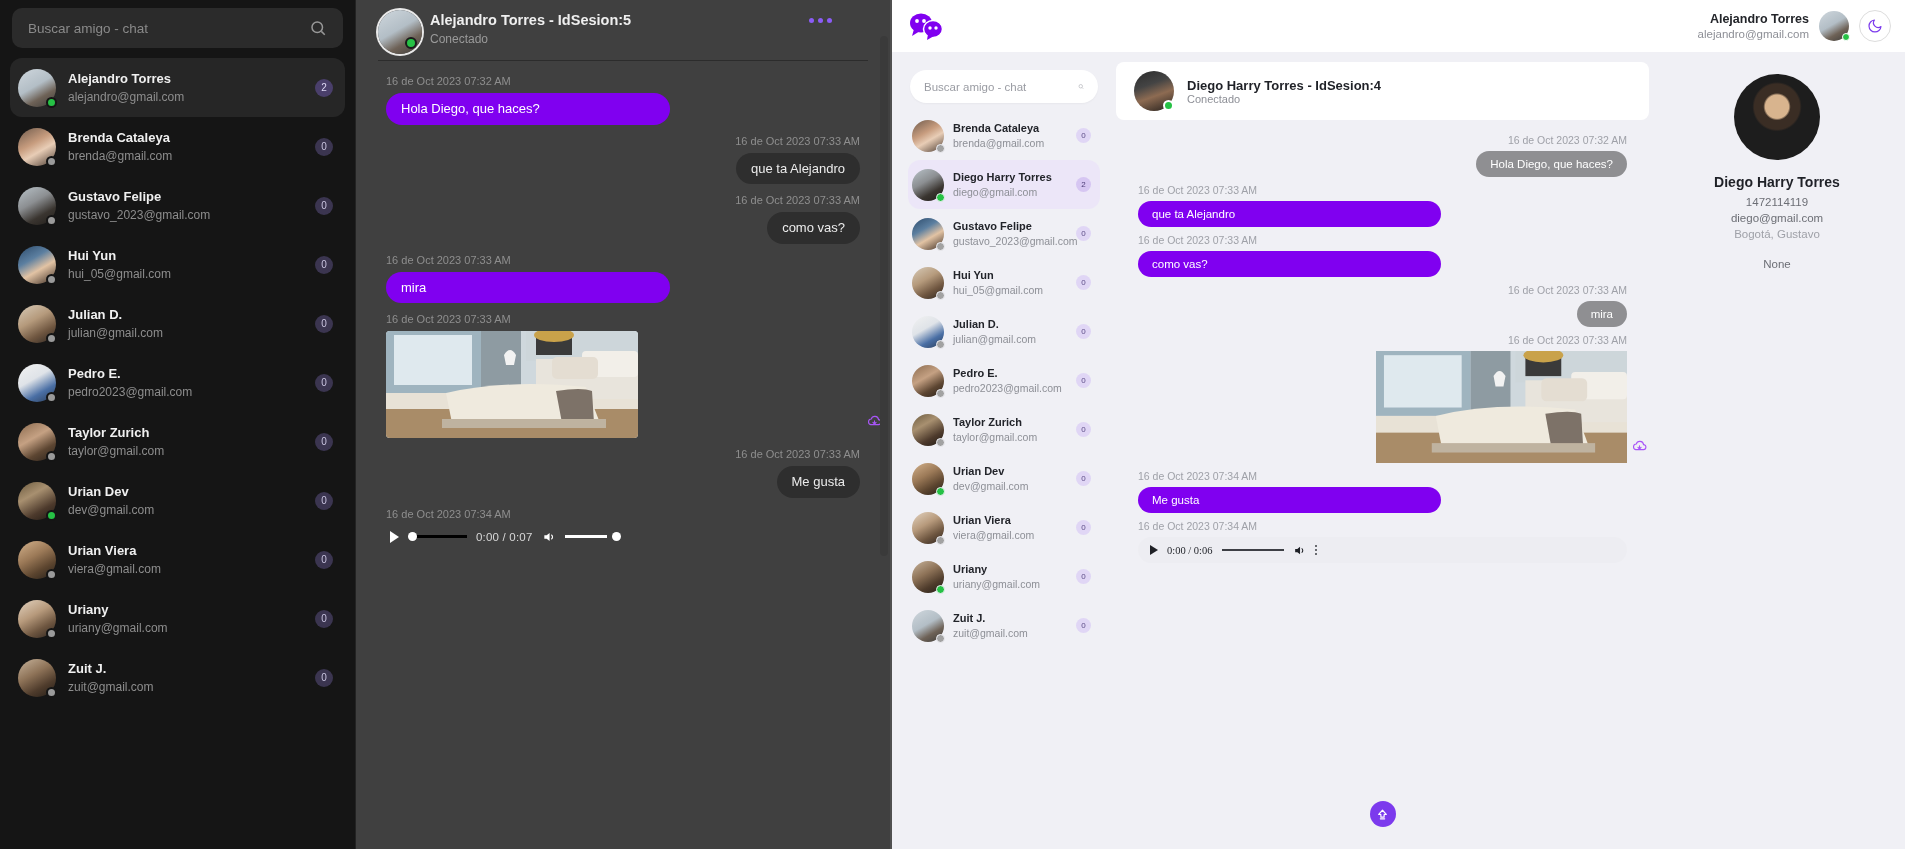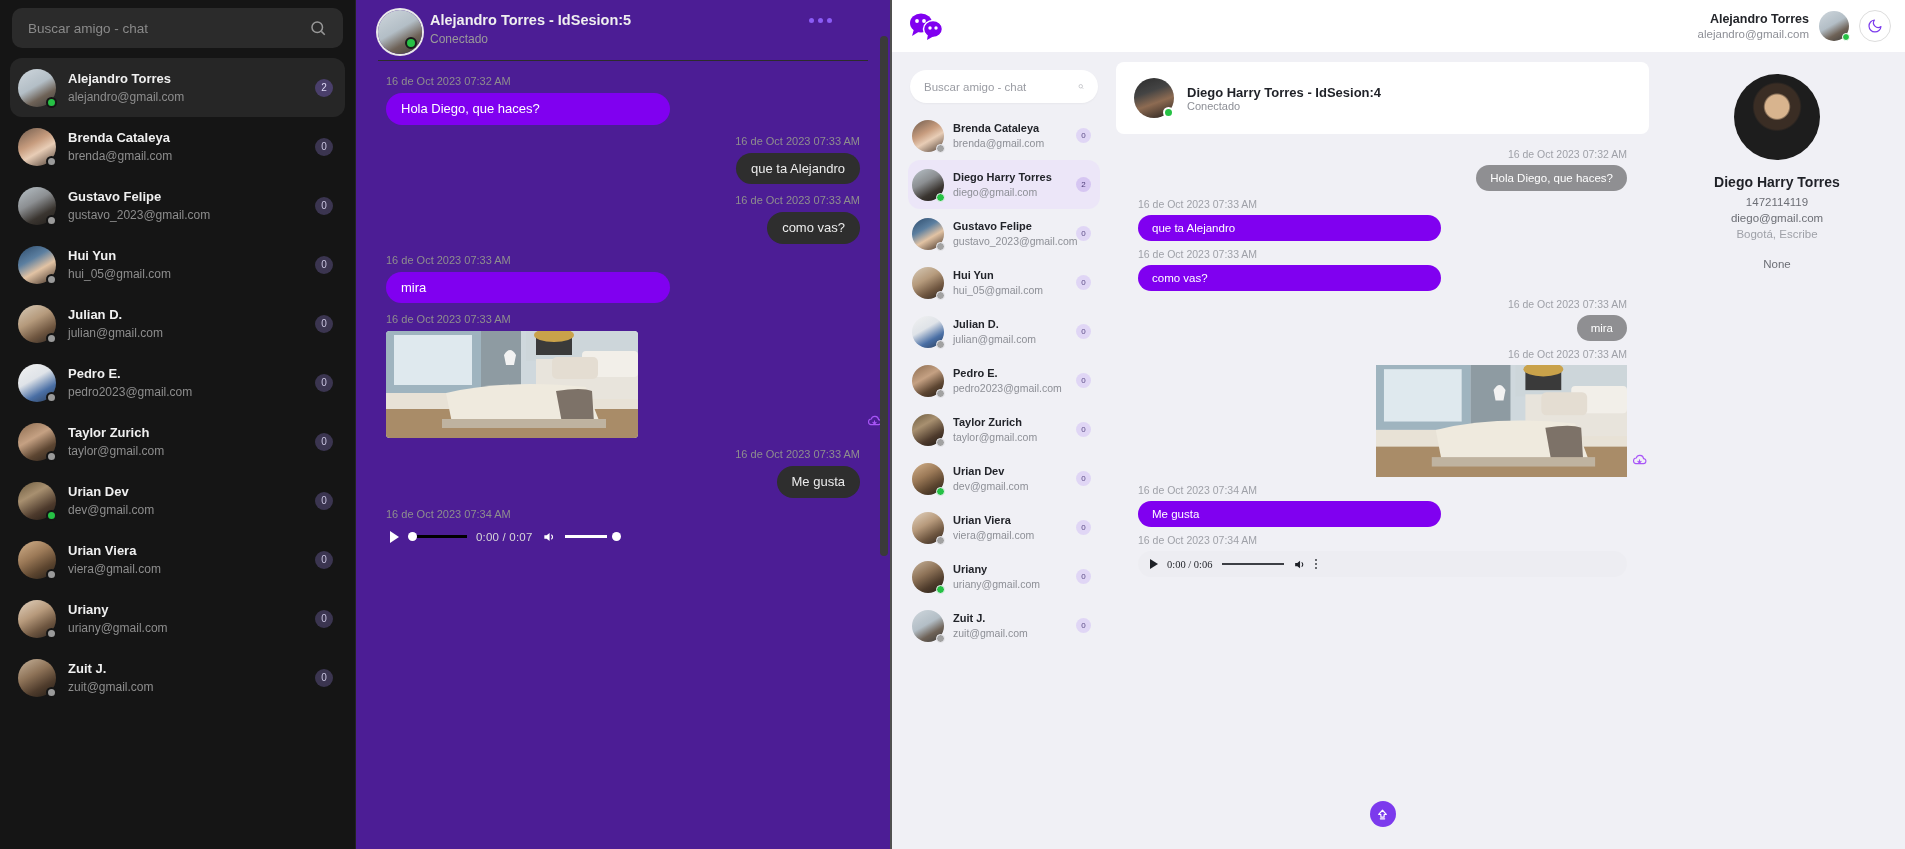--- a/index.html
+++ b/index.html
@@ -71,21 +71,21 @@
     width: 18px; height: 18px; border-radius: 50%;
     background: #3b3550; color: #c9c4e0;
     font-size: 10px; display: flex; align-items: center; justify-content: center;
     flex: 0 0 18px;
   }
   .badge.hi { background: #4a3f6b; color: #ded8f5; }
 
   
   .dark-chat {
     flex: 1; display: flex; flex-direction: column;
-    background: #4c1d95; position: relative;
+    background: #404040; position: relative;
     border-left: 1px solid #232323;
   }
   .chat-head {
     display: flex; align-items: center; gap: 14px;
     padding: 10px 22px 12px 22px;
     position: relative;
   }
   .chat-head .avatar { width: 44px; height: 44px; flex: 0 0 44px; }
   .chat-head .dot { width: 12px; height: 12px; border-color: #1b1b1b; }
   .ch-texts { display: flex; flex-direction: column; gap: 4px; }
@@ -213,21 +213,21 @@
   }
   .l-badge.hi { background: #d6c6f2; color: #4a3a75; }
 
   .light-chat {
     flex: 1; background: #f0f0f5; border-radius: 14px;
     display: flex; flex-direction: column; min-width: 0; position: relative;
   }
   .lc-head {
     background: #fff; border-radius: 8px;
     display: flex; align-items: center; gap: 13px;
-    padding: 16px 18px; margin-bottom: 6px;
+    padding: 9px 18px; margin-bottom: 6px;
   }
   .lc-ava-wrap { position: relative; width: 40px; height: 40px; flex: 0 0 40px; }
   .lc-ava { width: 40px; height: 40px; border-radius: 50%; background-size: cover; background-position: center; }
   .lc-dot { position: absolute; right: 0; bottom: 0; width: 11px; height: 11px; border-radius: 50%; background: #26c145; border: 2px solid #fff; }
   .lc-name { font-size: 13px; font-weight: bold; color: #1f2127; }
   .lc-status { font-size: 11px; color: #8d8f96; }
   .lc-msgs { flex: 1; padding: 8px 22px 0 22px; overflow: hidden; }
   .lm-row { display: flex; flex-direction: column; margin-bottom: 7px; }
   .lm-row.right { align-items: flex-end; }
   .lm-time { font-size: 10.5px; color: #9fa1a8; margin-bottom: 5px; }
@@ -747,19 +747,19 @@
               <line x1="8" y1="20" x2="16" y2="20"></line>
           </svg>
         </div>
       </div>
 
       <div class="light-profile">
         <div class="p-ava" style="background:radial-gradient(circle at 50% 38%, #d8b48e 0 17%, #3a2d24 20% 33%, #1d1d1d 36% 100%)"></div>
         <div class="p-name">Diego Harry Torres</div>
         <div class="p-line">1472114119</div>
         <div class="p-line">diego@gmail.com</div>
-        <div class="p-line muted">Bogotá, Escribe</div>
+        <div class="p-line muted">Bogotá, Gustavo</div>
         <div class="p-none">None</div>
       </div>
 
     </div>
   </div>
 </div>
 
 </body></html>

